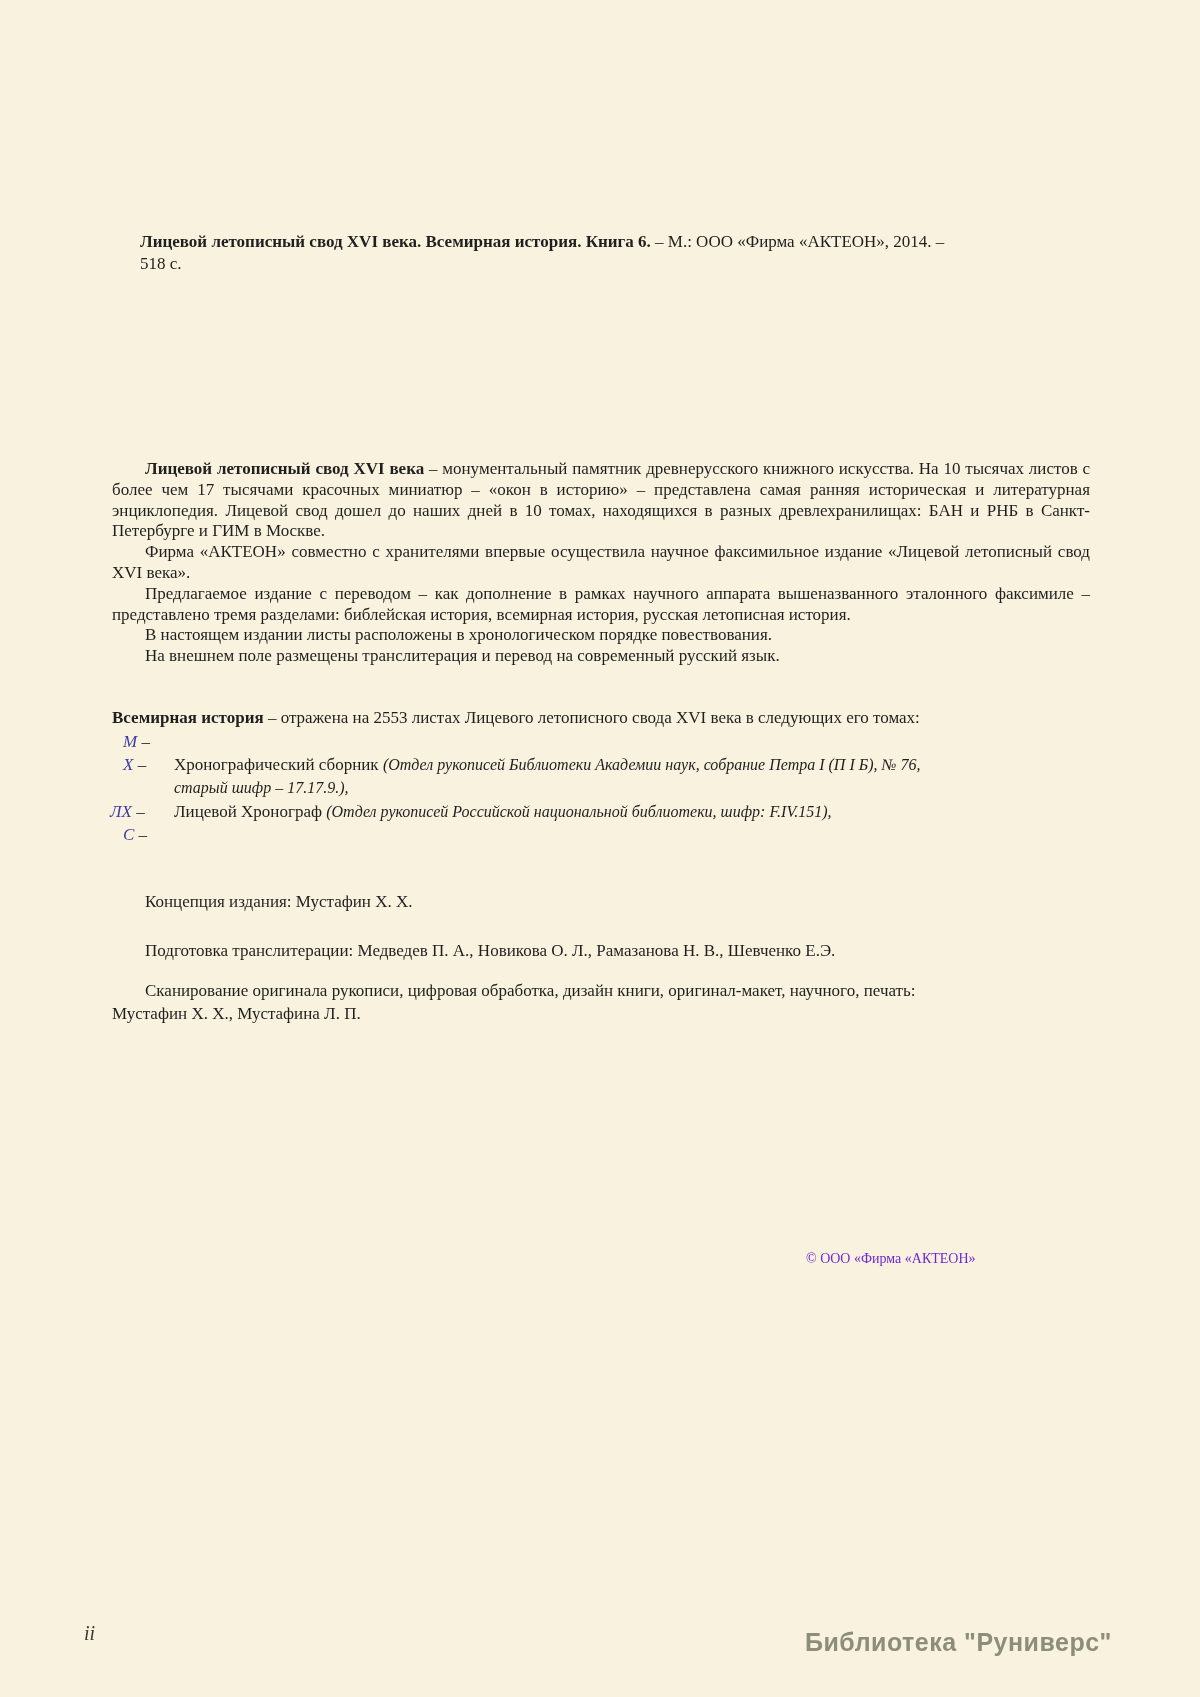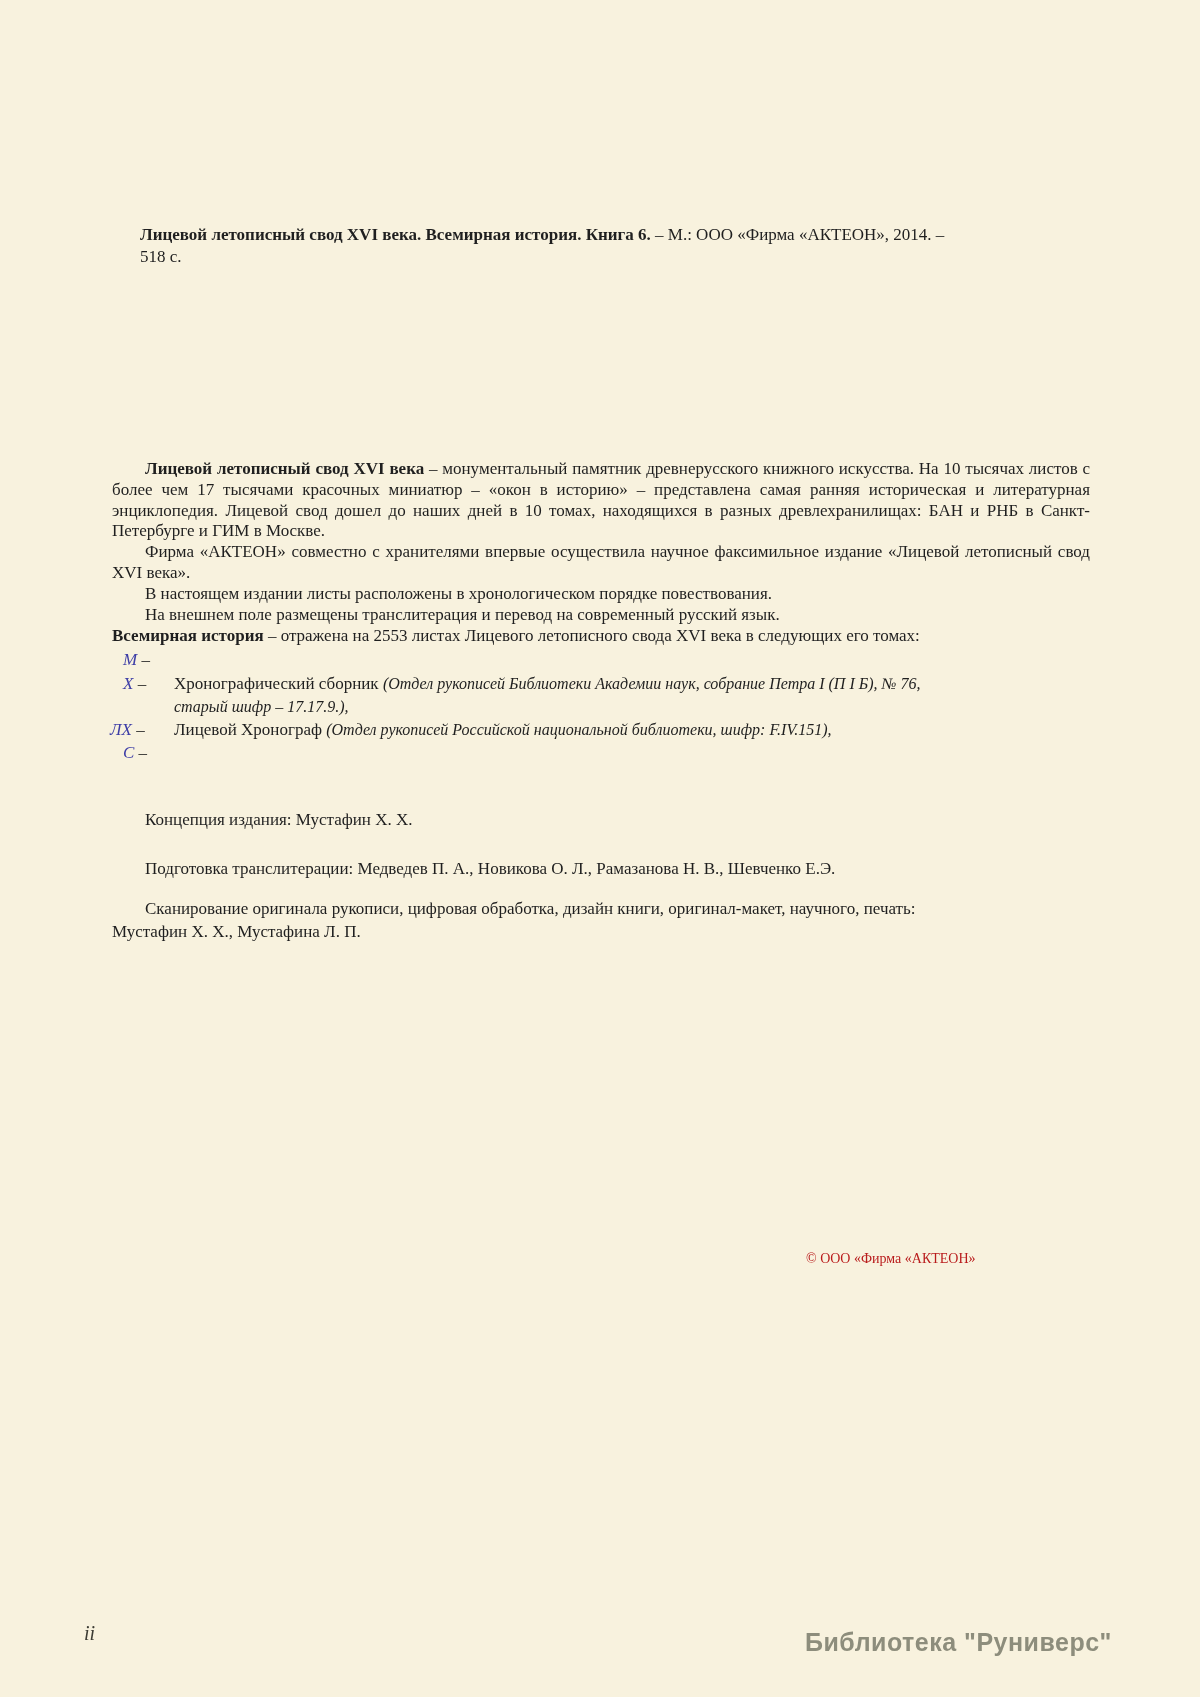--- a/index.html
+++ b/index.html
@@ -10,38 +10,38 @@
     background: #f8f2de;
     font-family: "Liberation Serif", serif;
     color: #1f1f1f;
     overflow: hidden;
   }
 
   
   .citation {
     position: absolute;
     left: 140px;
-    top: 224px;
+    top: 231px;
     width: 950px;
     font-size: 17px;
     line-height: 21.5px;
   }
   .citation .b { font-weight: bold; }
 
   
   .main {
     position: absolute;
     left: 112px;
     top: 459px;
     width: 978px;
     font-size: 17px;
     line-height: 20.8px;
   }
   .main p { margin: 0; text-indent: 33px; text-align: justify; }
-  .main p.no-indent { text-indent: 0; }
+  .main p.no-indent { text-indent: 0; margin-top: 40px; }
   .vol-intro { margin-top: 24px; line-height: 21px; }
 
   
   .vol-list { margin-top: 2px; padding-left: 11px; line-height: 23.2px; }
   .vol-row { display: flex; align-items: baseline; }
   .vol-abbr { flex: 0 0 51px; white-space: nowrap; }
   .vol-row:nth-of-type(3) .vol-abbr { margin-left: -13px; flex-basis: 64px; }
   .abbr-letter { color: #3d3da6; font-style: italic; }
   .vol-text { flex: 0 1 auto; }
   .vol-row:nth-of-type(2) .vol-text { max-width: 790px; }
@@ -52,21 +52,21 @@
   .credit-concept { margin-top: 44px !important; }
   .credit-translit { margin-top: 26px !important; }
   .credit-production { margin-top: 17px !important; }
 
   
   .copyright {
     position: absolute;
     left: 806px;
     top: 1251px;
     font-size: 14px;
-    color: #b91c1c;
+    color: #6d28d9;
   }
 
   
   .page-number {
     position: absolute;
     left: 48px;
     top: 1622px;
     font-size: 20px;
     font-style: italic;
     color: #3c3c34;
@@ -90,20 +90,21 @@
 
   <div class="citation">
     <span class="b">Лицевой летописный свод XVI века. Всемирная история. Книга 6.</span><span> – М.: ООО «Фирма «АКТЕОН», 2014. –</span><br>
     <span>518 с.</span>
   </div>
 
   <div class="main">
 
     <p><b>Лицевой летописный свод XVI века</b><span> – монументальный памятник древнерусского книжного искусства. На 10 тысячах листов с более чем 17 тысячами красочных миниатюр – «окон в историю» – представлена самая ранняя историческая и литературная энциклопедия. Лицевой свод дошел до наших дней в 10 томах, находящихся в разных древлехранилищах: БАН и РНБ в Санкт-Петербурге и ГИМ в Москве.</span></p>
     <p>Фирма «АКТЕОН» совместно с хранителями впервые осуществила научное факсимильное издание «Лицевой летописный свод XVI века».</p>
+    <p>Предлагаемое издание с переводом – как дополнение в рамках научного аппарата вышеназванного эталонного факсимиле – представлено тремя разделами: библейская история, всемирная история, русская летописная история.</p>
     <p>В настоящем издании листы расположены в хронологическом порядке повествования.</p>
     <p>На внешнем поле размещены транслитерация и перевод на современный русский язык.</p>
 
     <p class="vol-intro no-indent"><b>Всемирная история</b><span> – отражена на 2553 листах Лицевого летописного свода XVI века в следующих его томах:</span></p>
 
     <div class="vol-list">
       <div class="vol-row">
         <span class="vol-abbr"><span class="abbr-letter">М</span> <span>–</span></span>
       </div>
       <div class="vol-row">

